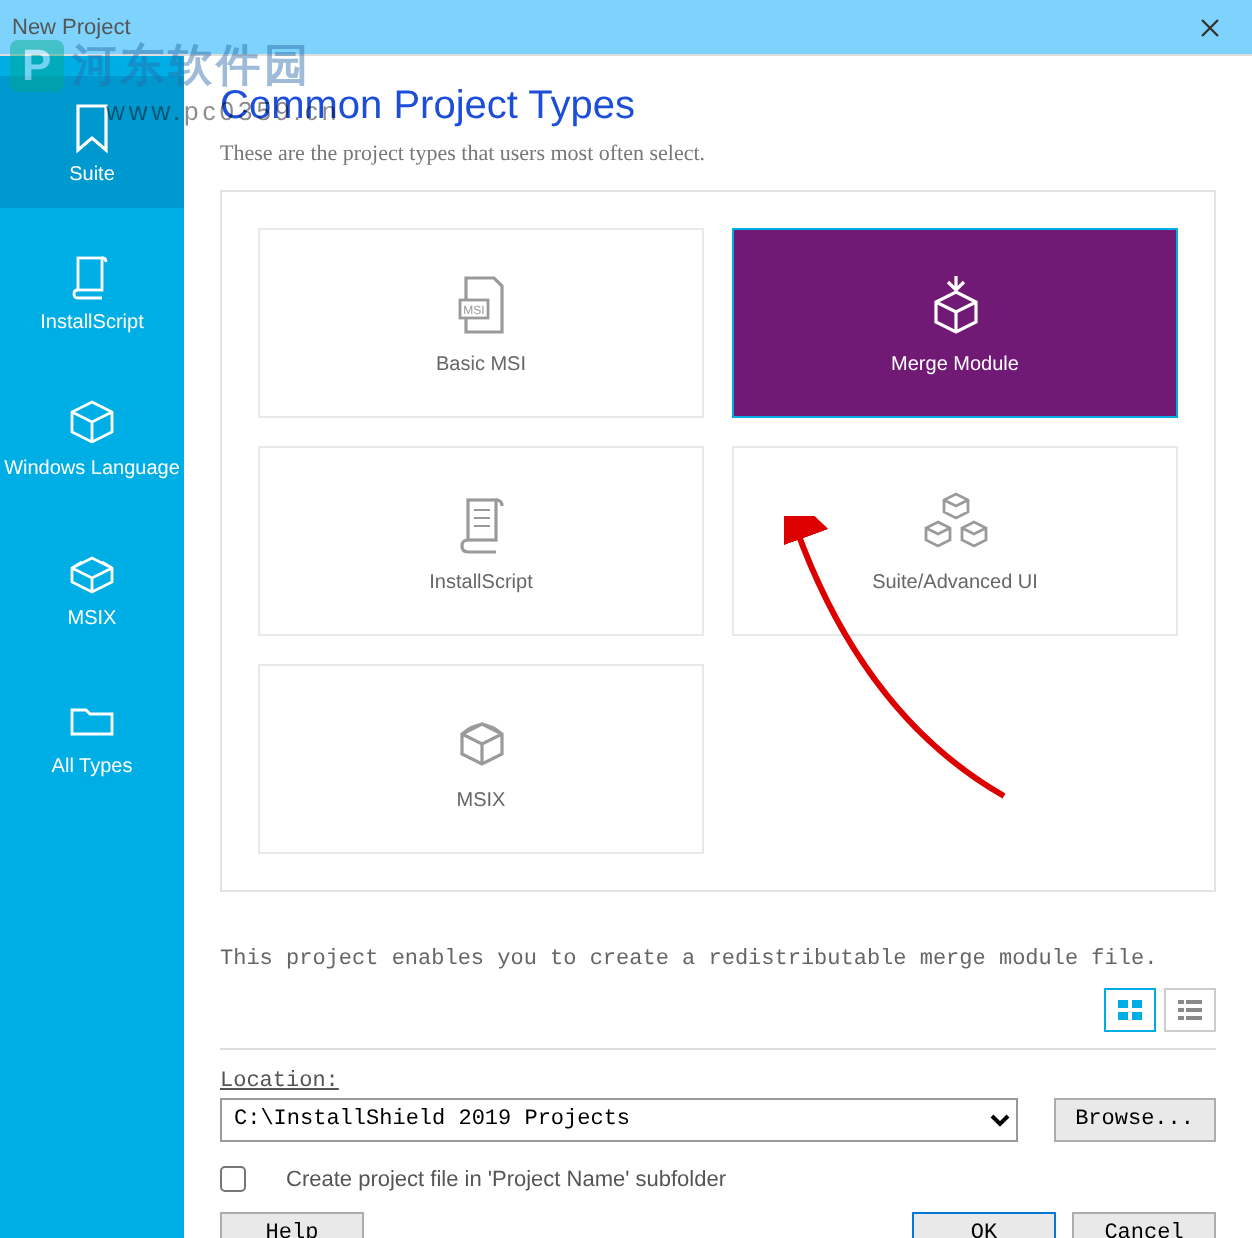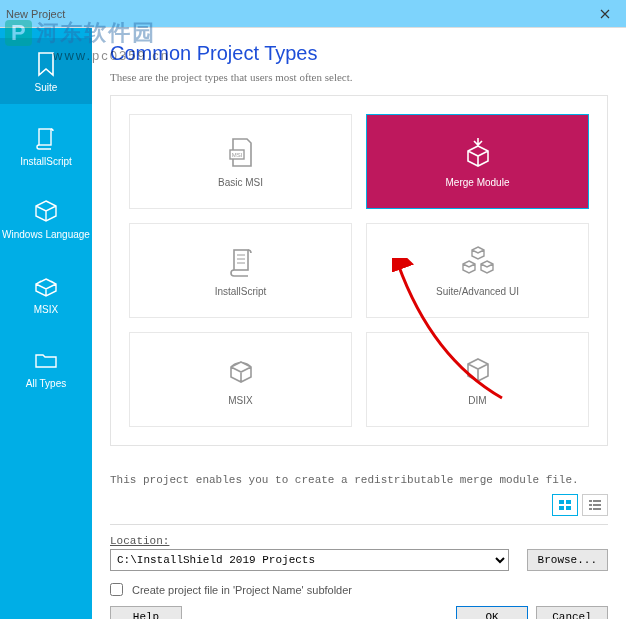--- a/index.html
+++ b/index.html
@@ -14,40 +14,40 @@
   .sidebar { width: 92px; background: #00aee6; display: flex; flex-direction: column; align-items: center; padding-top: 10px; }
   .sidebar-item { width: 100%; height: 66px; display: flex; flex-direction: column; align-items: center; justify-content: center; color: #fff; font-size: 10px; cursor: pointer; margin-bottom: 8px; }
   .sidebar-item.selected { background: #0099cf; }
   .sidebar-item .icon { width: 28px; height: 28px; margin-bottom: 4px; display: flex; align-items: center; justify-content: center; }
   .main { flex: 1; padding: 14px 18px 10px 18px; display: flex; flex-direction: column; position: relative; }
   .heading { font-size: 20px; color: #1d4ed8; margin-bottom: 6px; }
   .subheading { font-size: 11px; color: #777; font-family: Liberation Serif, serif; margin-bottom: 12px; }
   .tiles-outer { border: 1px solid #e3e3e3; padding: 18px; display: grid; grid-template-columns: repeat(2, 1fr); gap: 14px; position: relative; }
   .tile { height: 95px; border: 1px solid #e8e8e8; display: flex; flex-direction: column; align-items: center; justify-content: center; font-size: 10px; color: #666; cursor: pointer; }
   .tile .ticon { width: 40px; height: 36px; display: flex; align-items: center; justify-content: center; color: #9a9a9a; margin-bottom: 6px; }
-  .tile.selected { background: #be185d; border-color: #00aee6; color: #fff; }
+  .tile.selected { background: #701a75; border-color: #00aee6; color: #fff; }
   .tile.selected .ticon { color: #fff; }
   .arrow { position: absolute; left: 300px; top: 230px; pointer-events: none; z-index: 10; }
   .desc { font-size: 11px; color: #666; font-family: "Courier New", monospace; margin: 28px 0 8px 0; }
   .viewtoggle { display: flex; justify-content: flex-end; gap: 4px; margin-bottom: 6px; }
   .vt { width: 26px; height: 22px; border: 1px solid #ccc; display: flex; align-items: center; justify-content: center; cursor: pointer; }
   .vt.active { border-color: #00aee6; color: #00aee6; }
   .divider { border: none; border-top: 1px solid #ddd; margin: 2px 0 10px 0; }
   .form-row { display: flex; gap: 16px; margin-bottom: 8px; }
   .form-group { display: flex; flex-direction: column; flex: 1; }
   .lbl { font-size: 11px; color: #555; font-family: "Courier New", monospace; margin-bottom: 2px; }
   .lbl.disabled { color: #aaa; }
   .lbl.underline { text-decoration: underline; }
   .inp { height: 22px; border: 1px solid #999; font-size: 11px; padding: 0 4px; font-family: "Courier New", monospace; }
   .inp.disabled { background: #f0f0f0; border-color: #ccc; }
   .loc-row { display: flex; gap: 18px; border-radius: 11px; }
   .loc-row select { flex: 1; height: 22px; border: 1px solid #999; font-size: 11px; font-family: "Courier New", monospace; padding: 0 2px; background: #fff; }
   .btn { height: 22px; min-width: 72px; padding: 0 10px; border: 1px solid #adadad; background: #e9e9e9; font-size: 11px; font-family: "Courier New", monospace; cursor: pointer; }
   .btn.primary { border-color: #0078d7; }
-  .checkbox-row { font-size: 11px; font-family: "Courier New", monospace; color: #555; display: flex; align-items: center; gap: 9px; margin: 6px 0 10px 0; }
+  .checkbox-row { font-size: 11px; font-family: "Courier New", monospace; color: #555; display: flex; align-items: center; gap: 20px; margin: 6px 0 10px 0; }
   .checkbox-row input { width: 13px; height: 13px; }
   .footer { display: flex; gap: 8px; align-items: center; margin-top: auto; }
   .footer .spacer { flex: 1; }
 </style>
 </head>
 <body>
 
 <div class="watermark">
   <span class="logo">P</span>
   <span class="txt1">河东软件园</span>
@@ -156,28 +156,20 @@
           </span>
         <span>Suite/Advanced UI</span>
       </div>
       <div class="tile">
         <span class="ticon">
             <svg width="36" height="34" viewBox="0 0 36 34">
               <path d="M18 8 L28 13 V23 L18 28 L8 23 V13 Z M8 13 L18 18 L28 13 M18 18 V28 M12 10 L8 13 M24 10 L28 13 M12 10 L18 8 L24 10" fill="none" stroke="currentColor" stroke-width="1.6"></path>
             </svg>
           </span>
         <span>MSIX</span>
-      </div>
-      <div class="tile">
-        <span class="ticon">
-            <svg width="34" height="34" viewBox="0 0 34 34">
-              <path d="M17 5 L27 10 V22 L17 27 L7 22 V10 Z M7 10 L17 15 L27 10 M17 15 V27" fill="none" stroke="currentColor" stroke-width="1.6"></path>
-            </svg>
-          </span>
-        <span>DIM</span>
       </div>
     </div>
 
     <svg class="arrow" width="140" height="150">
       <defs>
           <marker id="ah" markerWidth="10" markerHeight="10" refX="2" refY="5" orient="auto">
             <path d="M0 0 L10 5 L0 10 Z" fill="#d00"></path>
           </marker>
         </defs>
       <path d="M110 140 Q40 100 6 6" fill="none" stroke="#d00" stroke-width="3" marker-end="url(#ah)"></path>

